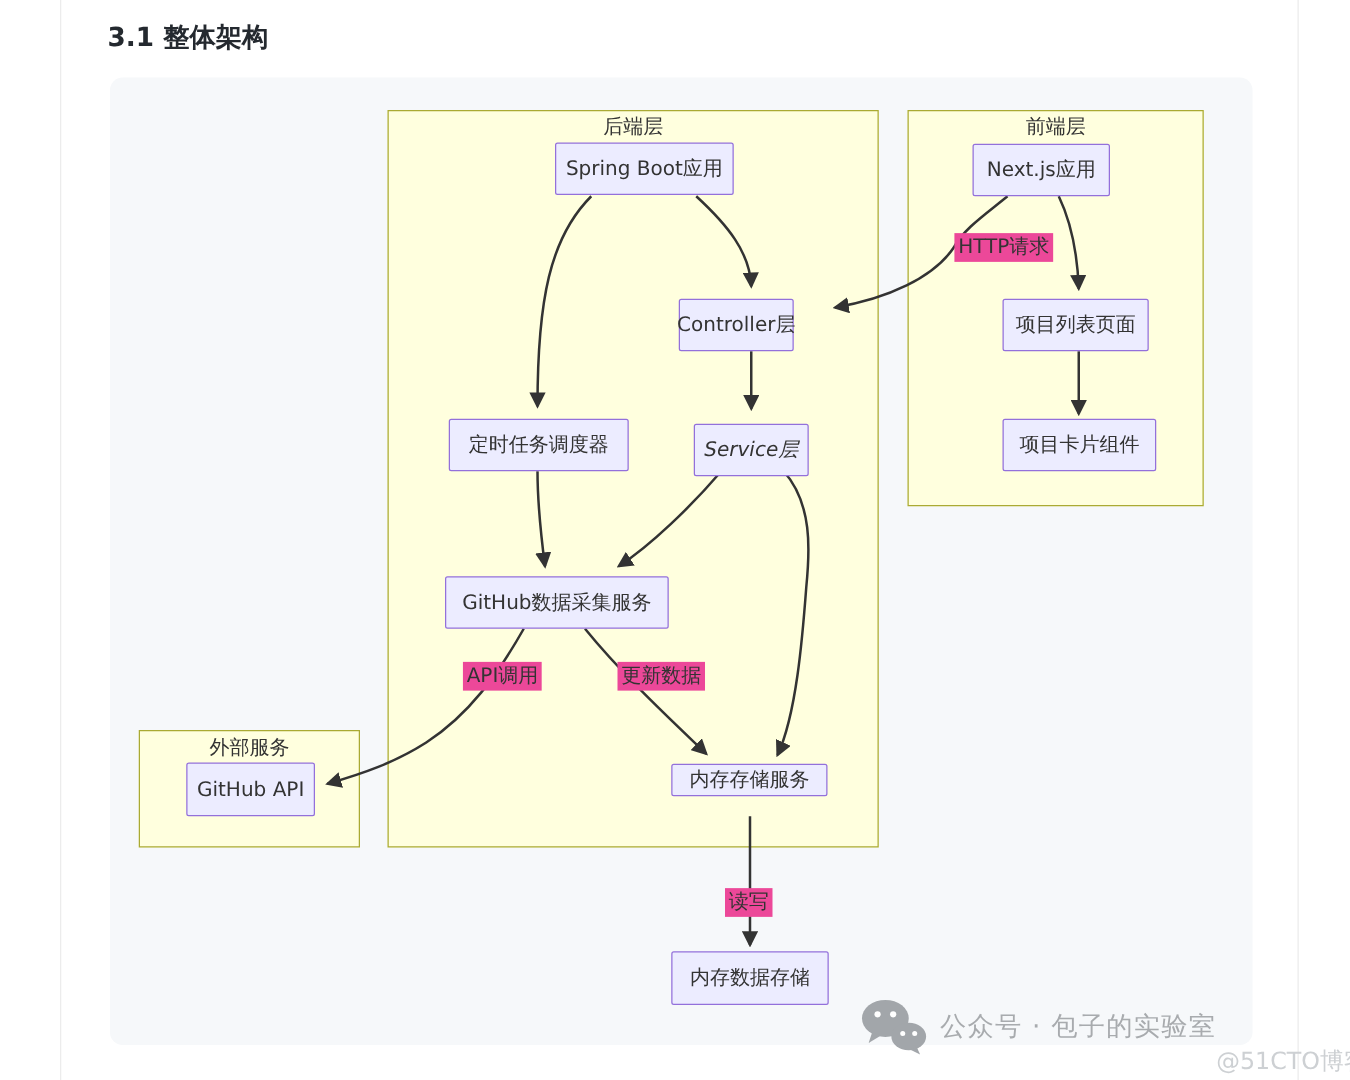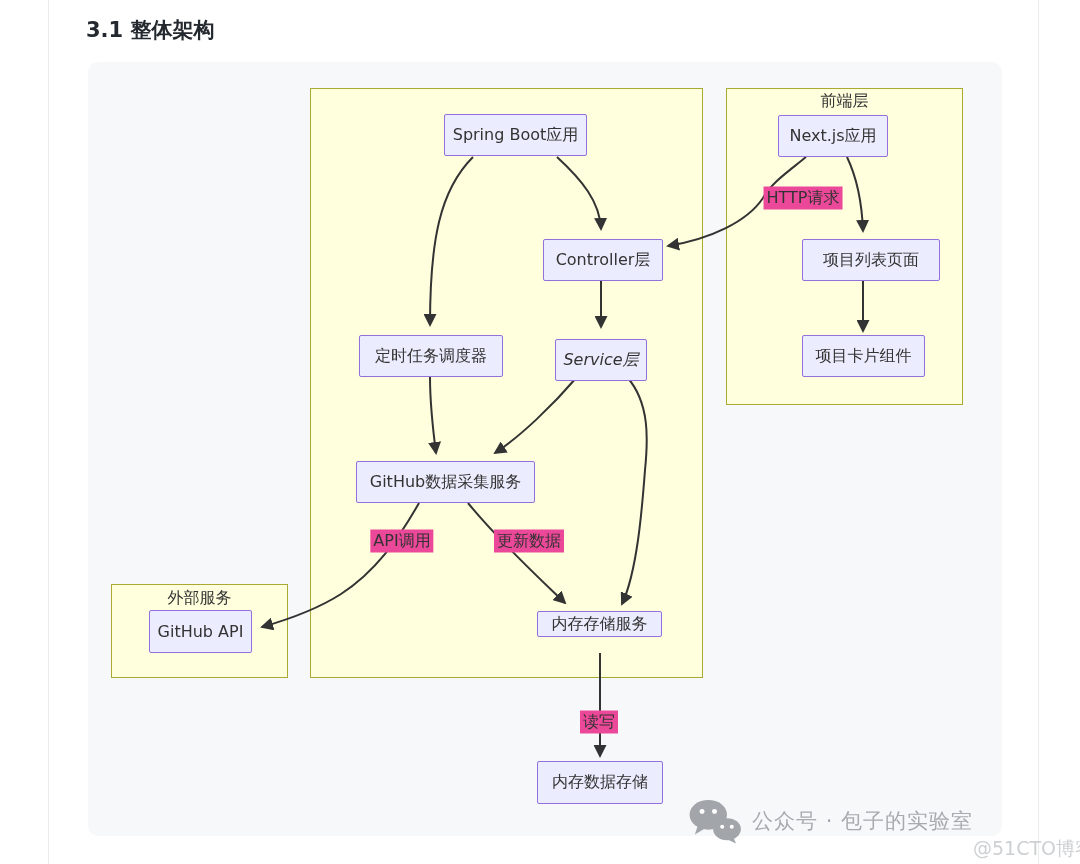--- a/index.html
+++ b/index.html
@@ -30,20 +30,21 @@
   <div class="vline right"></div>
 
   <div class="doc-title">3.1 整体架构</div>
 
   <div class="panel"></div>
 
   <div class="group" style="left:310px;top:88px;width:393px;height:590px;"></div>
   <div class="group" style="left:726px;top:88px;width:237px;height:317px;"></div>
   <div class="group" style="left:111px;top:584px;width:177px;height:94px;"></div>
 
+  <div class="group-label" style="left:310px;top:91px;width:393px;">后端层</div>
   <div class="group-label" style="left:726px;top:91px;width:237px;">前端层</div>
   <div class="group-label" style="left:111px;top:588px;width:177px;">外部服务</div>
 
   <svg class="edges" viewBox="0 0 1080 864">
     <defs>
       <marker id="arrow" viewBox="0 0 10 10" refX="8.5" refY="5" markerWidth="6.5" markerHeight="6.5" orient="auto">
         <path d="M0,0 L10,5 L0,10 z" fill="#333333"></path>
       </marker>
     </defs>
     <g fill="none" stroke="#333333" stroke-width="2">
@@ -61,27 +62,27 @@
       <path d="M 600 653 L 600 756" marker-end="url(#arrow)"></path>
     </g>
   </svg>
 
   <div class="edge-label" style="left:803px;top:198px;">HTTP请求</div>
   <div class="edge-label" style="left:402px;top:541px;">API调用</div>
   <div class="edge-label" style="left:529px;top:541px;">更新数据</div>
   <div class="edge-label" style="left:599px;top:722px;">读写</div>
 
   <div class="node" style="left:444px;top:114px;width:143px;height:42px;">Spring Boot应用</div>
-  <div class="node" style="left:543px;top:239px;width:120px;height:42px;">Controller层</div>
+  <div class="node" style="left:543px;top:239px;width:92px;height:42px;">Controller层</div>
   <div class="node" style="left:555px;top:339px;width:92px;height:42px;font-style:italic;">Service层</div>
   <div class="node" style="left:359px;top:335px;width:144px;height:42px;">定时任务调度器</div>
   <div class="node" style="left:356px;top:461px;width:179px;height:42px;">GitHub数据采集服务</div>
   <div class="node" style="left:537px;top:611px;width:125px;height:26px;">内存存储服务</div>
   <div class="node" style="left:778px;top:115px;width:110px;height:42px;">Next.js应用</div>
-  <div class="node" style="left:802px;top:239px;width:138px;height:42px;">项目列表页面</div>
+  <div class="node" style="left:802px;top:239px;width:117px;height:42px;">项目列表页面</div>
   <div class="node" style="left:802px;top:335px;width:123px;height:42px;">项目卡片组件</div>
   <div class="node" style="left:149px;top:610px;width:103px;height:43px;">GitHub API</div>
   <div class="node" style="left:537px;top:761px;width:126px;height:43px;">内存数据存储</div>
 
   <div class="watermark">
     <svg width="54" height="46" viewBox="0 0 56 48">
       <g fill="#a2a6aa">
         <ellipse cx="21" cy="17.5" rx="19.5" ry="15.5"></ellipse>
         <path d="M10 29 L7 38 L17 32 z"></path>
         <ellipse cx="40.5" cy="32.5" rx="14.5" ry="11.5"></ellipse>

